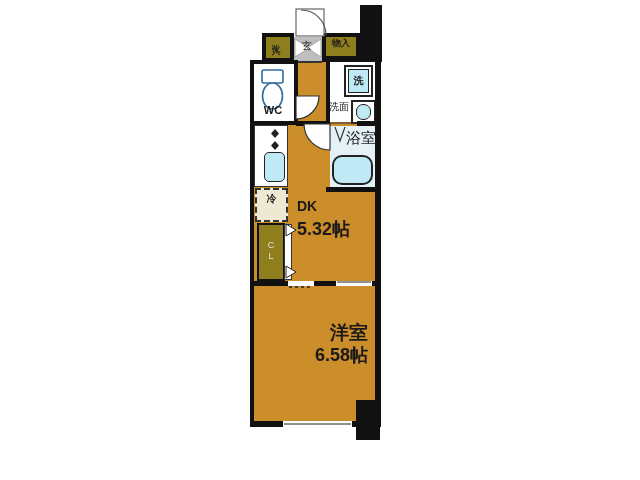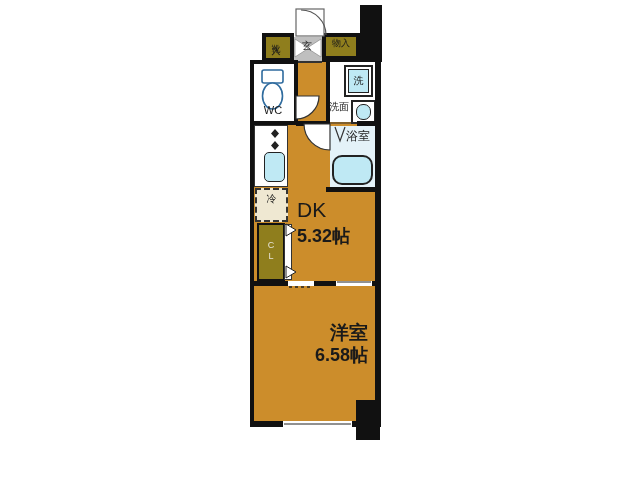--- a/index.html
+++ b/index.html
@@ -11,21 +11,21 @@
   .wall{background:#111111;}
   .white-room{background:#ffffff;}
   .bath-room{background:#E4F2F8;}
   .gray-genkan{background:#BFBFBF;border-bottom:2px solid #333;}
   .olive{background:#8F7E1D;}
   
   .fixture-blue{background:#BFE9F4;}
   .lbl{position:absolute;box-sizing:border-box;line-height:1.05;color:#1a1a1a;
        white-space:nowrap;}
   .vtext{writing-mode:vertical-rl;text-orientation:upright;letter-spacing:1px;}
-  .center{display:flex;align-items:center;justify-content:center;text-align:center;}
+  .center{display:flex;align-items:center;justify-content:center;text-align:center;font-weight:bold;}
   svg{position:absolute;left:0;top:0;}
 </style>
 </head>
 <body>
 
 <div id="stage">
 
   <div class="abs orange" style="left:254px;top:62px;width:124px;height:222px;"></div>
   <div class="abs orange" style="left:254px;top:284px;width:124px;height:140px;"></div>
 
@@ -108,26 +108,26 @@
     <line x1="337" y1="282" x2="371" y2="282" stroke="#222" stroke-width="1"></line>
 
     <line x1="284" y1="424" x2="351" y2="424" stroke="#222" stroke-width="1"></line>
   </svg>
 
   <div class="lbl" style="left:302px;top:41px;font-size:10px;">玄</div>
   <div class="lbl vtext" style="left:271px;top:37px;font-size:9px;height:22px;line-height:1;">靴入</div>
   <div class="lbl center" style="left:326px;top:39px;width:30px;font-size:9px;">物入</div>
   <div class="lbl center" style="left:256px;top:105px;width:34px;font-size:11px;">WC</div>
   <div class="lbl" style="left:329px;top:102px;font-size:10px;">洗面</div>
-  <div class="lbl" style="left:346px;top:130px;font-size:12px;">浴室</div>
+  <div class="lbl" style="left:346px;top:130px;font-size:15px;">浴室</div>
   <div class="lbl center" style="left:255px;top:194px;width:33px;font-size:10px;">冷</div>
   <div class="lbl vtext" style="left:266px;top:240px;font-size:9px;color:#E6E4D6;height:26px;line-height:1;">CL</div>
 
   <div class="lbl" style="left:297px;top:199px;">
-    <div style="font-size:21px;font-weight:400;">DK</div>
+    <div style="font-size:14px;font-weight:700;">DK</div>
     <div style="font-size:18px;font-weight:600;margin-top:6px;">5.32帖</div>
   </div>
 
   <div class="lbl" style="left:268px;top:323px;width:100px;text-align:right;">
     <div style="font-size:19px;font-weight:600;">洋室</div>
     <div style="font-size:18px;font-weight:600;margin-top:3px;">6.58帖</div>
   </div>
 
 </div>
 

